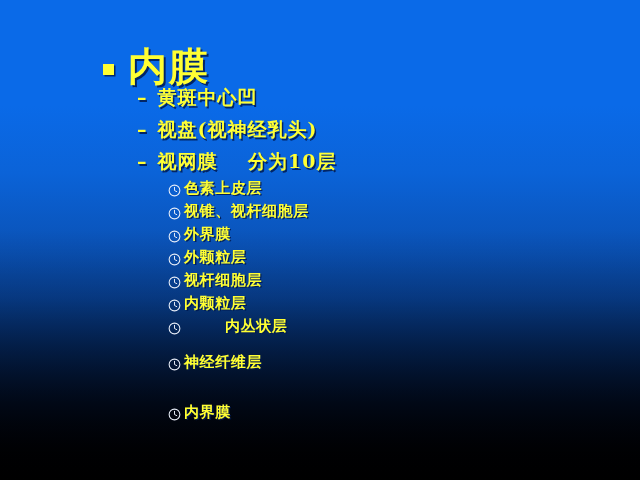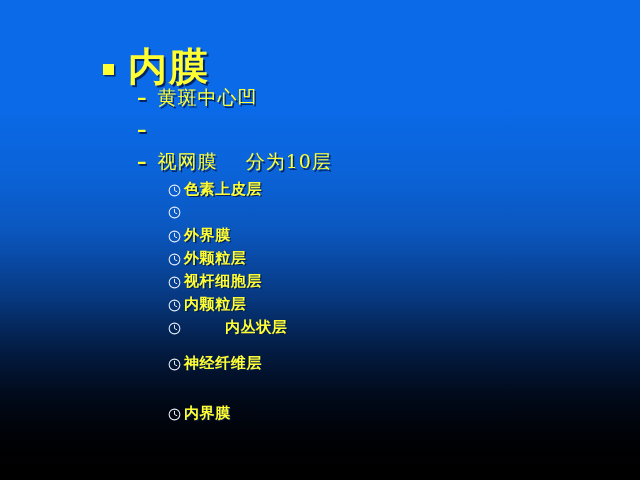--- a/index.html
+++ b/index.html
@@ -105,21 +105,21 @@
     font-family: "DejaVu Serif", "Liberation Serif", serif;
     font-size: 19px;
     font-weight: bold;
     color: #ffff33;
     text-shadow: 1.6px 1.6px 0 rgba(0,25,80,0.85);
     line-height: 1;
   }
   .lvl2-text {
     font-family: "DejaVu Serif", "Liberation Serif", serif;
     font-size: 19px;
-    font-weight: normal;
+    font-weight: bold;
     color: #ffff33;
     letter-spacing: 1px;
     text-shadow: 1.6px 1.6px 0 rgba(0,25,80,0.85);
     line-height: 1;
     white-space: pre;
   }
 
   .lvl3 {
     position: absolute;
     left: 168px;
@@ -130,21 +130,21 @@
   }
   .clock {
     flex: 0 0 auto;
     width: 13px;
     height: 13px;
     position: relative;
     margin-top: 1px;
   }
   .clock svg { display: block; }
   .lvl3-text {
-    font-family: Liberation Serif, serif;
+    font-family: Liberation Mono, monospace;
     font-size: 15px;
     font-weight: bold;
     color: #ffff33;
     letter-spacing: 0.6px;
     text-shadow: 1.4px 1.4px 0 rgba(0,25,80,0.9);
     line-height: 1;
   }
 </style>
 </head>
 <body>
@@ -170,20 +170,21 @@
       <div class="sq-bullet"></div>
       <div class="title-text">内膜</div>
     </div>
 
     <div class="lvl2" style="top:88px;">
       <span class="dash">–</span>
       <span class="lvl2-text">黄斑中心凹</span>
     </div>
     <div class="lvl2" style="top:120px;">
       <span class="dash">–</span>
+      <span class="lvl2-text">视盘(视神经乳头)</span>
     </div>
     <div class="lvl2" style="top:152px;">
       <span class="dash">–</span>
       <span class="lvl2-text">视网膜    分为10层</span>
     </div>
 
     <div class="lvl3" style="top:182px;">
       <span class="clock">
         <svg width="13" height="13" viewBox="0 0 16 16">
           <circle cx="8" cy="8" r="6.6" fill="none" stroke="#e8eef8" stroke-width="1.3"></circle>
@@ -194,20 +195,21 @@
       <span class="lvl3-text">色素上皮层</span>
     </div>
     <div class="lvl3" style="top:205px;">
       <span class="clock">
         <svg width="13" height="13" viewBox="0 0 16 16">
           <circle cx="8" cy="8" r="6.6" fill="none" stroke="#e8eef8" stroke-width="1.3"></circle>
           <line x1="8" y1="8" x2="8" y2="3.6" stroke="#e8eef8" stroke-width="1.2"></line>
           <line x1="8" y1="8" x2="11.2" y2="9.6" stroke="#e8eef8" stroke-width="1.2"></line>
         </svg>
       </span>
+      <span class="lvl3-text">视锥、视杆细胞层</span>
     </div>
     <div class="lvl3" style="top:228px;">
       <span class="clock">
         <svg width="13" height="13" viewBox="0 0 16 16">
           <circle cx="8" cy="8" r="6.6" fill="none" stroke="#e8eef8" stroke-width="1.3"></circle>
           <line x1="8" y1="8" x2="8" y2="3.6" stroke="#e8eef8" stroke-width="1.2"></line>
           <line x1="8" y1="8" x2="11.2" y2="9.6" stroke="#e8eef8" stroke-width="1.2"></line>
         </svg>
       </span>
       <span class="lvl3-text">外界膜</span>

